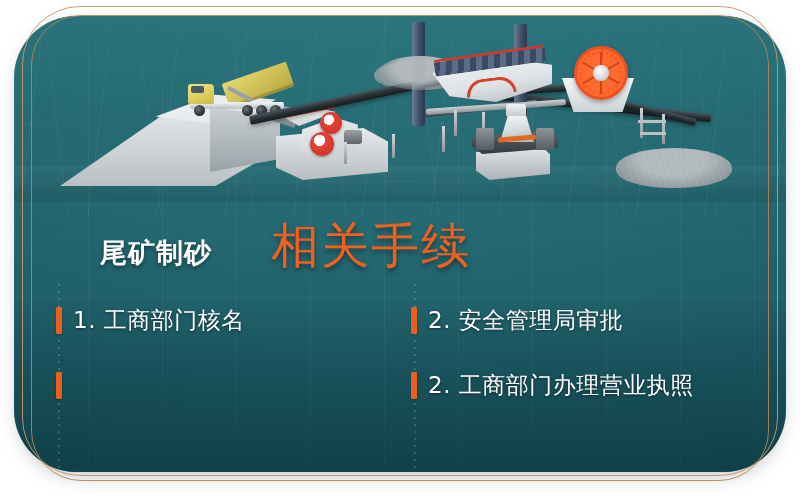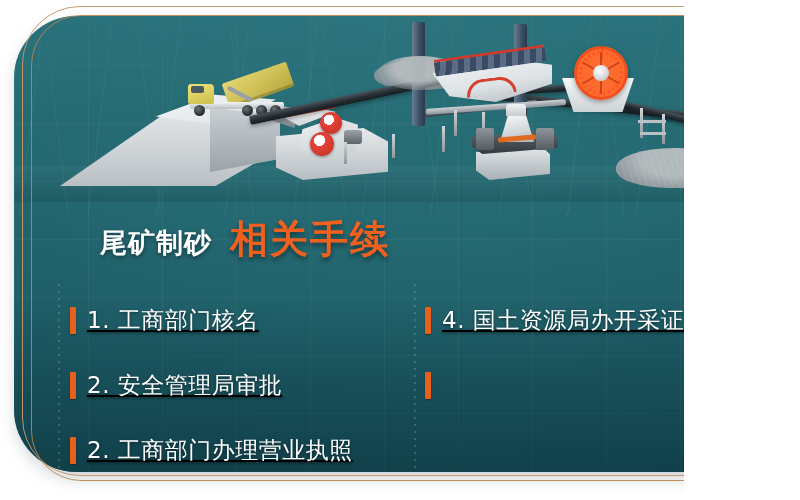--- a/index.html
+++ b/index.html
@@ -7,23 +7,24 @@
   body{
     width:800px;height:500px;
     background:#ffffff;
     font-family:"Liberation Sans","DejaVu Sans",sans-serif;
     overflow:hidden;
   }
 
   
   #canvas{
     position:relative;
-    width:684px;height:500px;
+    width:800px;height:500px;
     background:#ffffff;
     overflow:hidden;
+    border-radius:32px;
   }
 
   
   .panel-shadow{
     position:absolute;
     left:18px; top:24px; width:764px; height:452px;
     border-radius:60px;
     background:rgba(120,130,135,0.45);
     filter:blur(9px);
   }
@@ -324,32 +325,32 @@
     position:absolute;left:86px;top:198px;
     display:flex;align-items:baseline;gap:18px;
     white-space:nowrap;
   }
   .headline .h-white{
     font-size:27px;font-weight:bold;color:#ffffff;letter-spacing:1px;
     text-shadow:0 2px 4px rgba(0,0,0,.45);
     font-family:"DejaVu Sans","Liberation Sans",sans-serif;
   }
   .headline .h-orange{
-    font-size:38px;font-weight:bold;color:#f2601f;letter-spacing:2px;
+    font-size:48px;font-weight:normal;color:#f2601f;letter-spacing:2px;
     text-shadow:0 3px 5px rgba(0,0,0,.45);
     font-family:"DejaVu Sans","Liberation Sans",sans-serif;
+    margin-left:41px;
   }
 
   .list{
-    position:absolute;left:56px;top:272px;width:700px;
+    position:absolute;left:42px;top:272px;width:700px;
     display:grid;
     grid-template-columns:355px 345px;
     grid-auto-rows:65px;
     align-items:center;
-    text-decoration:underline;
   }
   .item{
     display:flex;align-items:center;gap:11px;
     white-space:nowrap;
   }
   .item-bar{
     width:6px;height:27px;background:#e8601c;border-radius:1px;flex:0 0 auto;
     box-shadow:0 1px 2px rgba(0,0,0,.35);
   }
   .item-text{
@@ -463,24 +464,20 @@
       <span class="h-orange">相关手续</span>
     </div>
 
     <div class="list">
 
       <div class="item">
         <span class="item-bar"></span>
         <span class="item-text">1. 工商部门核名</span>
       </div>
 
-      <div class="item">
-        <span class="item-bar"></span>
-        <span class="item-text">4. 国土资源局办开采证</span>
-      </div>
 
       <div class="item">
         <span class="item-bar"></span>
         <span class="item-text">2. 安全管理局审批</span>
       </div>
 
       <div class="item">
         <span class="item-bar"></span>
       </div>
 

